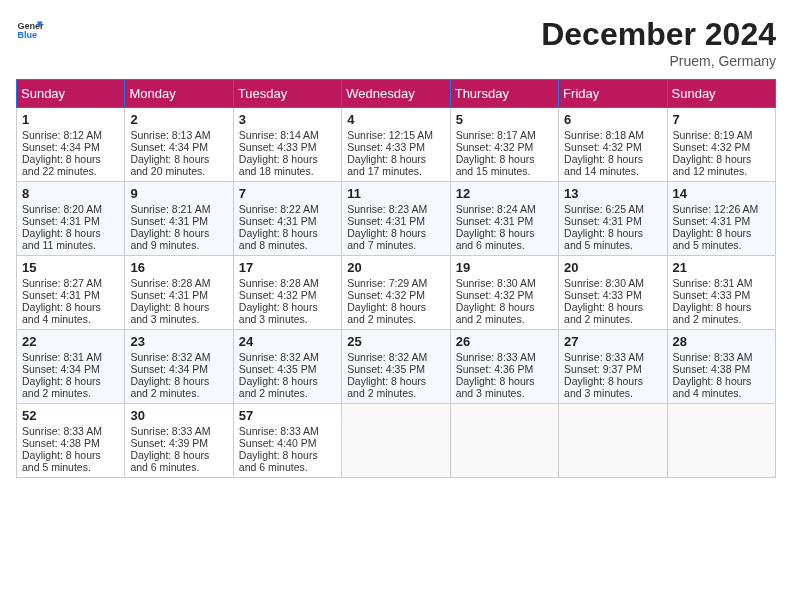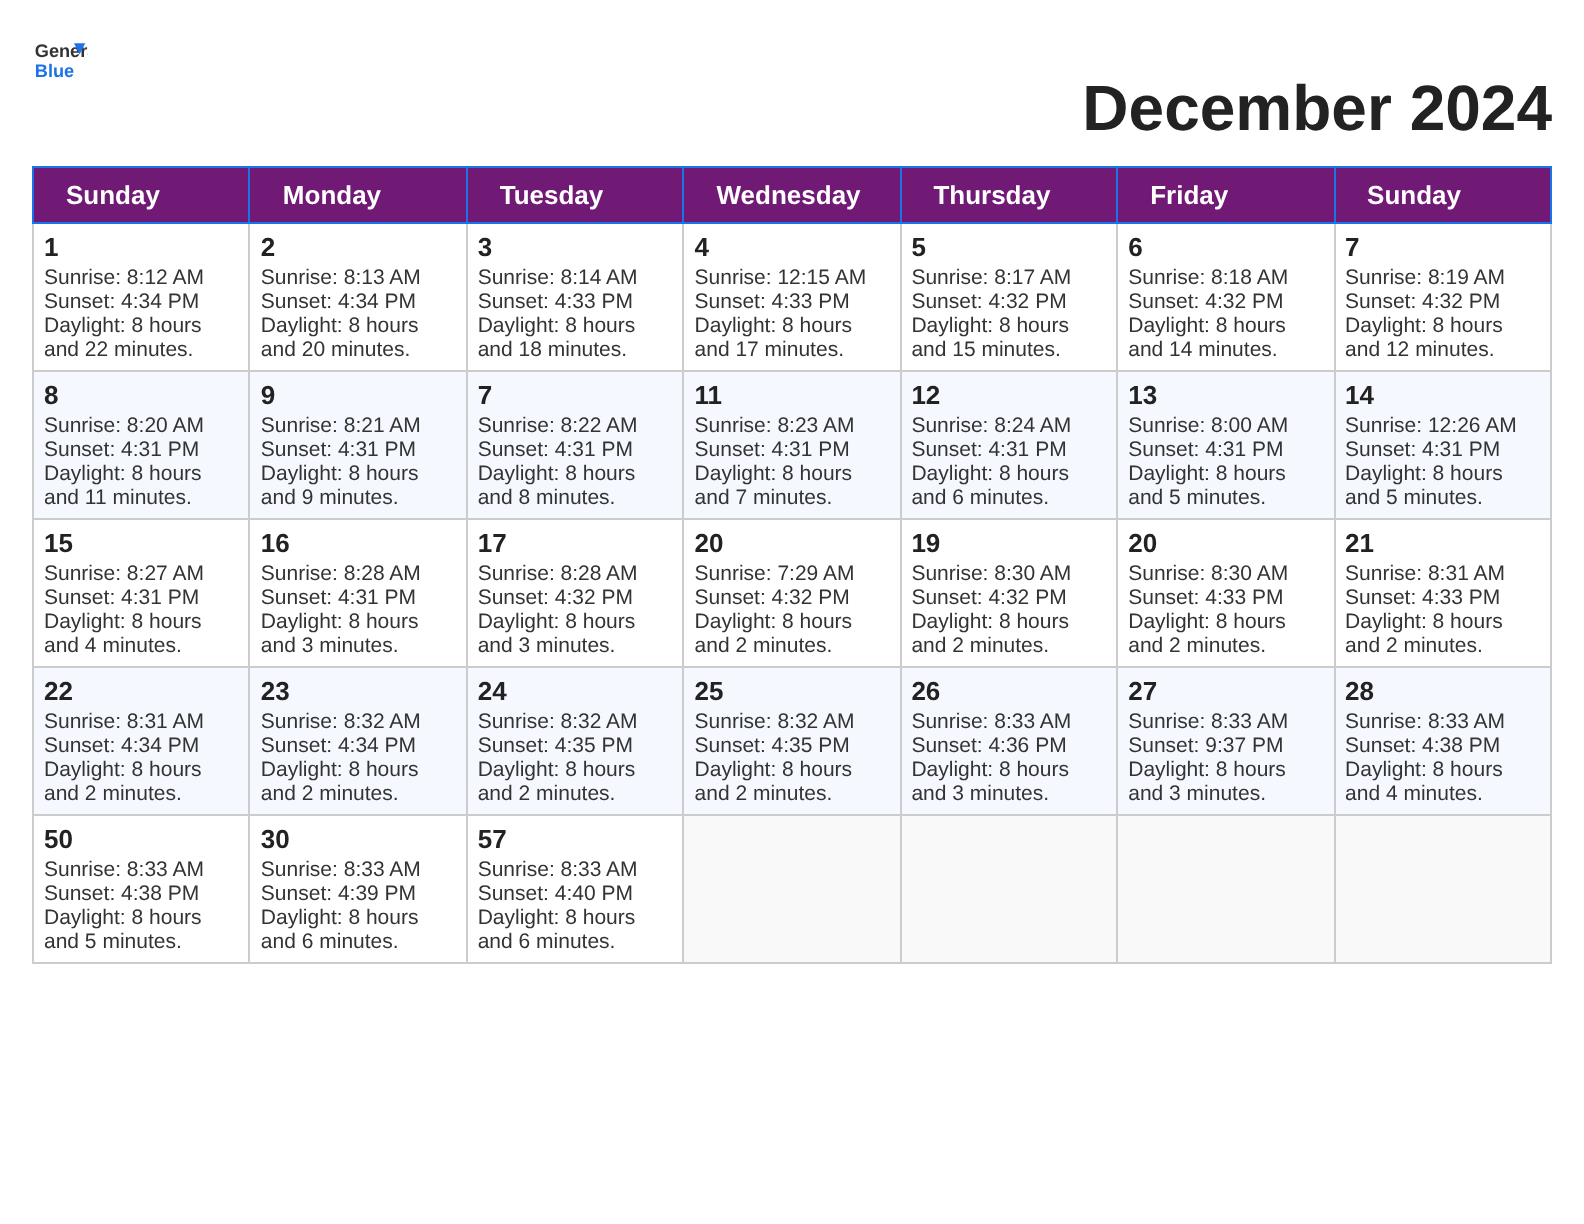--- a/index.html
+++ b/index.html
@@ -20,42 +20,41 @@
       display: flex;
       align-items: center;
       gap: 4px;
     }
     .logo-icon {
       width: 28px;
       height: 28px;
     }
     .title-area {
       text-align: right;
-      margin-top: 20px;
     }
     .month-title {
       font-size: 32px;
       font-weight: bold;
       color: #222;
     }
     .subtitle {
       font-size: 14px;
       color: #555;
     }
     table {
       width: 100%;
       border-collapse: collapse;
       table-layout: fixed;
     }
     thead tr th {
-      background: #701a75;
+      background: #be185d;
       color: #fff;
       font-size: 13px;
-      font-weight: bold;
-      padding: 6px 16px;
+      font-weight: normal;
+      padding: 6px 4px;
       text-align: left;
       border: 1px solid #1a73e8;
     }
     tbody tr td {
       vertical-align: top;
       border: 1px solid #ccc;
       padding: 4px 5px;
       font-size: 10.5px;
       color: #333;
       min-height: 80px;
@@ -81,20 +80,21 @@
 <div class="header-area">
   <div class="logo">
     <svg class="logo-icon" viewBox="0 0 40 40">
       <text x="2" y="18" font-size="13" font-weight="bold" fill="#333">General</text>
       <text x="2" y="32" font-size="13" font-weight="bold" fill="#1a73e8">Blue</text>
       <polygon points="30,8 38,8 34,16" fill="#1a73e8"></polygon>
     </svg>
   </div>
   <div class="title-area">
     <div class="month-title">December 2024</div>
+    <div class="subtitle">Pruem, Germany</div>
   </div>
 </div>
 
 <table>
   <thead>
     <tr id="header-row">
         <th>Sunday</th>
         <th>Monday</th>
         <th>Tuesday</th>
         <th>Wednesday</th>
@@ -112,21 +112,21 @@
         <td><span class="day-num">5</span><span>Sunrise: 8:17 AM</span><br><span>Sunset: 4:32 PM</span><br><span>Daylight: 8 hours and 15 minutes.</span></td>
         <td><span class="day-num">6</span><span>Sunrise: 8:18 AM</span><br><span>Sunset: 4:32 PM</span><br><span>Daylight: 8 hours and 14 minutes.</span></td>
         <td><span class="day-num">7</span><span>Sunrise: 8:19 AM</span><br><span>Sunset: 4:32 PM</span><br><span>Daylight: 8 hours and 12 minutes.</span></td>
       </tr>
       <tr>
         <td><span class="day-num">8</span><span>Sunrise: 8:20 AM</span><br><span>Sunset: 4:31 PM</span><br><span>Daylight: 8 hours and 11 minutes.</span></td>
         <td><span class="day-num">9</span><span>Sunrise: 8:21 AM</span><br><span>Sunset: 4:31 PM</span><br><span>Daylight: 8 hours and 9 minutes.</span></td>
         <td><span class="day-num">7</span><span>Sunrise: 8:22 AM</span><br><span>Sunset: 4:31 PM</span><br><span>Daylight: 8 hours and 8 minutes.</span></td>
         <td><span class="day-num">11</span><span>Sunrise: 8:23 AM</span><br><span>Sunset: 4:31 PM</span><br><span>Daylight: 8 hours and 7 minutes.</span></td>
         <td><span class="day-num">12</span><span>Sunrise: 8:24 AM</span><br><span>Sunset: 4:31 PM</span><br><span>Daylight: 8 hours and 6 minutes.</span></td>
-        <td><span class="day-num">13</span><span>Sunrise: 8:00 AM</span><br><span>Sunset: 4:31 PM</span><br><span>Daylight: 8 hours and 5 minutes.</span></td>
+        <td><span class="day-num">13</span><span>Sunrise: 6:25 AM</span><br><span>Sunset: 4:31 PM</span><br><span>Daylight: 8 hours and 5 minutes.</span></td>
         <td><span class="day-num">14</span><span>Sunrise: 12:26 AM</span><br><span>Sunset: 4:31 PM</span><br><span>Daylight: 8 hours and 5 minutes.</span></td>
       </tr>
       <tr>
         <td><span class="day-num">15</span><span>Sunrise: 8:27 AM</span><br><span>Sunset: 4:31 PM</span><br><span>Daylight: 8 hours and 4 minutes.</span></td>
         <td><span class="day-num">16</span><span>Sunrise: 8:28 AM</span><br><span>Sunset: 4:31 PM</span><br><span>Daylight: 8 hours and 3 minutes.</span></td>
         <td><span class="day-num">17</span><span>Sunrise: 8:28 AM</span><br><span>Sunset: 4:32 PM</span><br><span>Daylight: 8 hours and 3 minutes.</span></td>
         <td><span class="day-num">20</span><span>Sunrise: 7:29 AM</span><br><span>Sunset: 4:32 PM</span><br><span>Daylight: 8 hours and 2 minutes.</span></td>
         <td><span class="day-num">19</span><span>Sunrise: 8:30 AM</span><br><span>Sunset: 4:32 PM</span><br><span>Daylight: 8 hours and 2 minutes.</span></td>
         <td><span class="day-num">20</span><span>Sunrise: 8:30 AM</span><br><span>Sunset: 4:33 PM</span><br><span>Daylight: 8 hours and 2 minutes.</span></td>
         <td><span class="day-num">21</span><span>Sunrise: 8:31 AM</span><br><span>Sunset: 4:33 PM</span><br><span>Daylight: 8 hours and 2 minutes.</span></td>
@@ -134,21 +134,21 @@
       <tr>
         <td><span class="day-num">22</span><span>Sunrise: 8:31 AM</span><br><span>Sunset: 4:34 PM</span><br><span>Daylight: 8 hours and 2 minutes.</span></td>
         <td><span class="day-num">23</span><span>Sunrise: 8:32 AM</span><br><span>Sunset: 4:34 PM</span><br><span>Daylight: 8 hours and 2 minutes.</span></td>
         <td><span class="day-num">24</span><span>Sunrise: 8:32 AM</span><br><span>Sunset: 4:35 PM</span><br><span>Daylight: 8 hours and 2 minutes.</span></td>
         <td><span class="day-num">25</span><span>Sunrise: 8:32 AM</span><br><span>Sunset: 4:35 PM</span><br><span>Daylight: 8 hours and 2 minutes.</span></td>
         <td><span class="day-num">26</span><span>Sunrise: 8:33 AM</span><br><span>Sunset: 4:36 PM</span><br><span>Daylight: 8 hours and 3 minutes.</span></td>
         <td><span class="day-num">27</span><span>Sunrise: 8:33 AM</span><br><span>Sunset: 9:37 PM</span><br><span>Daylight: 8 hours and 3 minutes.</span></td>
         <td><span class="day-num">28</span><span>Sunrise: 8:33 AM</span><br><span>Sunset: 4:38 PM</span><br><span>Daylight: 8 hours and 4 minutes.</span></td>
       </tr>
       <tr>
-        <td><span class="day-num">50</span><span>Sunrise: 8:33 AM</span><br><span>Sunset: 4:38 PM</span><br><span>Daylight: 8 hours and 5 minutes.</span></td>
+        <td><span class="day-num">52</span><span>Sunrise: 8:33 AM</span><br><span>Sunset: 4:38 PM</span><br><span>Daylight: 8 hours and 5 minutes.</span></td>
         <td><span class="day-num">30</span><span>Sunrise: 8:33 AM</span><br><span>Sunset: 4:39 PM</span><br><span>Daylight: 8 hours and 6 minutes.</span></td>
         <td><span class="day-num">57</span><span>Sunrise: 8:33 AM</span><br><span>Sunset: 4:40 PM</span><br><span>Daylight: 8 hours and 6 minutes.</span></td>
         <td class="empty-cell"></td>
         <td class="empty-cell"></td>
         <td class="empty-cell"></td>
         <td class="empty-cell"></td>
       </tr>
     </tbody>
 </table>
 

